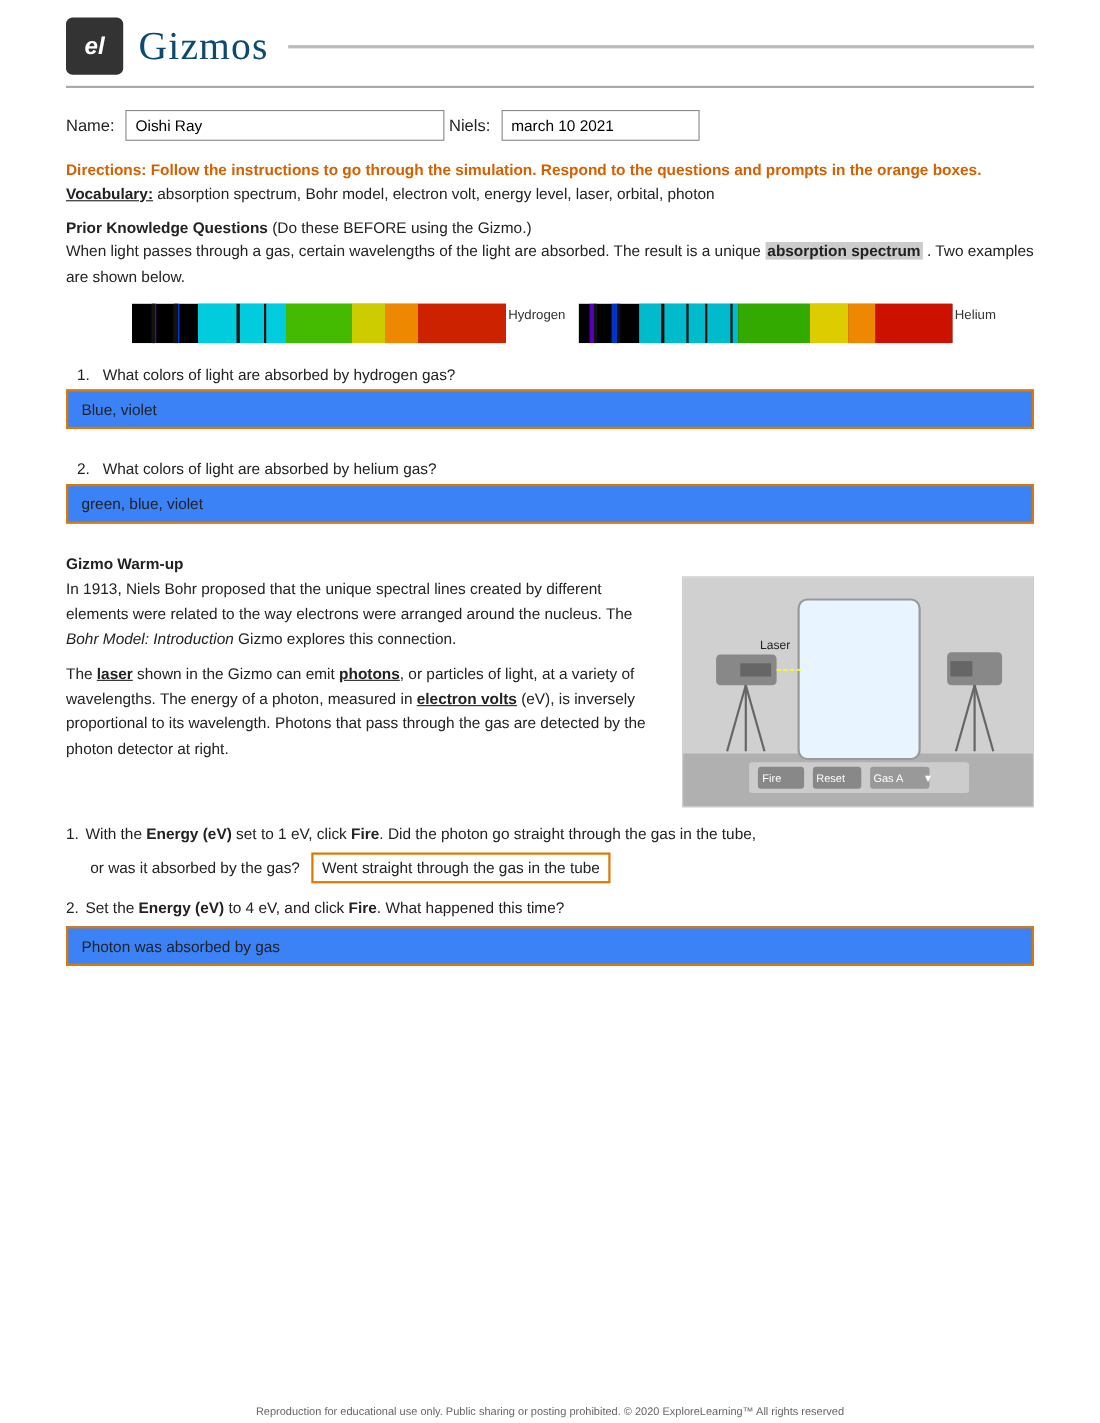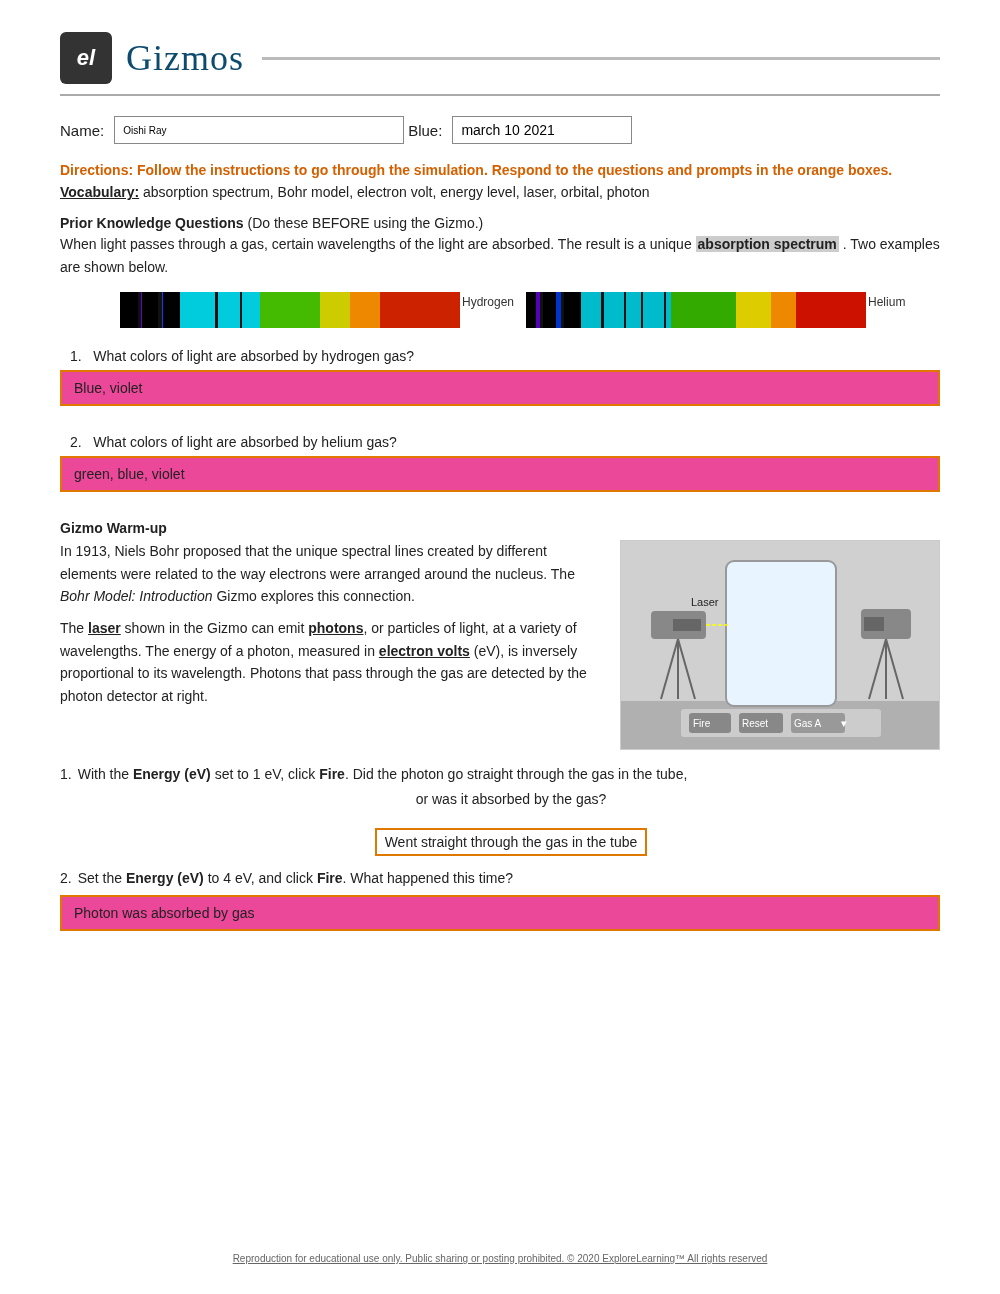--- a/index.html
+++ b/index.html
@@ -9,21 +9,21 @@
       background: #fff;
       color: #222;
       width: 1000px;
       min-height: 1294px;
       padding: 0;
     }
     .page {
       width: 1000px;
       min-height: 1294px;
       background: #fff;
-      padding: 32px 60px 40px 60px;
+      padding: 16px 60px 40px 60px;
       position: relative;
     }
 
     
     .header {
       display: flex;
       align-items: center;
       margin-bottom: 20px;
       padding-bottom: 10px;
       border-bottom: 2px solid #aaa;
@@ -66,21 +66,21 @@
       margin: 18px 0 16px 0;
       gap: 4px;
     }
     .name-label, .date-label {
       font-size: 15px;
       margin-right: 6px;
     }
     .name-input {
       border: 1px solid #888;
       padding: 4px 8px;
-      font-size: 10px;
+      font-size: 14px;
       width: 290px;
       height: 28px;
     }
     .date-input {
       border: 1px solid #888;
       padding: 4px 8px;
       font-size: 14px;
       width: 180px;
       height: 28px;
     }
@@ -172,21 +172,21 @@
     .question-text {
       font-size: 14px;
       margin-bottom: 6px;
       margin-left: 10px;
     }
     .orange-answer-box {
       border: 2px solid #e07800;
       padding: 8px 12px;
       font-size: 14px;
       min-height: 36px;
-      background: #ec4899;
+      background: #3b82f6;
       margin: 0 0 6px 0;
     }
 
     
     .warmup-section {
       margin-top: 18px;
       margin-bottom: 10px;
     }
     .warmup-title {
       font-weight: bold;
@@ -255,59 +255,57 @@
       padding: 2px 8px;
       font-size: 14px;
       background: #fff;
       min-height: 28px;
       vertical-align: middle;
     }
 
     .answer-row {
       display: flex;
       align-items: center;
-      gap: 21px;
+      gap: 10px;
       margin: 2px 0 8px 22px;
-      flex-direction: column;
     }
     .answer-prefix {
       font-size: 14px;
     }
 
     
     .footer {
       position: absolute;
-      bottom: 30px;
+      bottom: 5px;
       left: 0;
       right: 0;
       text-align: center;
       font-size: 10px;
       color: #666;
-      text-decoration: underline;
     }
 
     
   </style>
 </head>
 <body>
 
 <div class="page">
 
   <div class="header">
     <div class="logo-box">
       <span class="logo-text">el</span>
     </div>
     <span class="gizmos-title">Gizmos</span>
     <div class="header-line"></div>
   </div>
 
   <div class="name-date-row">
     <span class="name-label">Name:</span>
     <input class="name-input" type="text" value="Oishi Ray" style="">
-    <span class="date-label">Blue:</span>
+    <span class="date-label">Niels:</span>
     <input class="date-input" type="text" value="march 10 2021" style="">
   </div>
 
 
   <div class="directions">Directions: Follow the instructions to go through the simulation. Respond to the questions and prompts in the orange boxes.</div>
 
   <div class="vocabulary-line">
     <span class="vocab-bold">Vocabulary:</span>
     <span>absorption spectrum, Bohr model, electron volt, energy level, laser, orbital, photon</span>
   </div>

